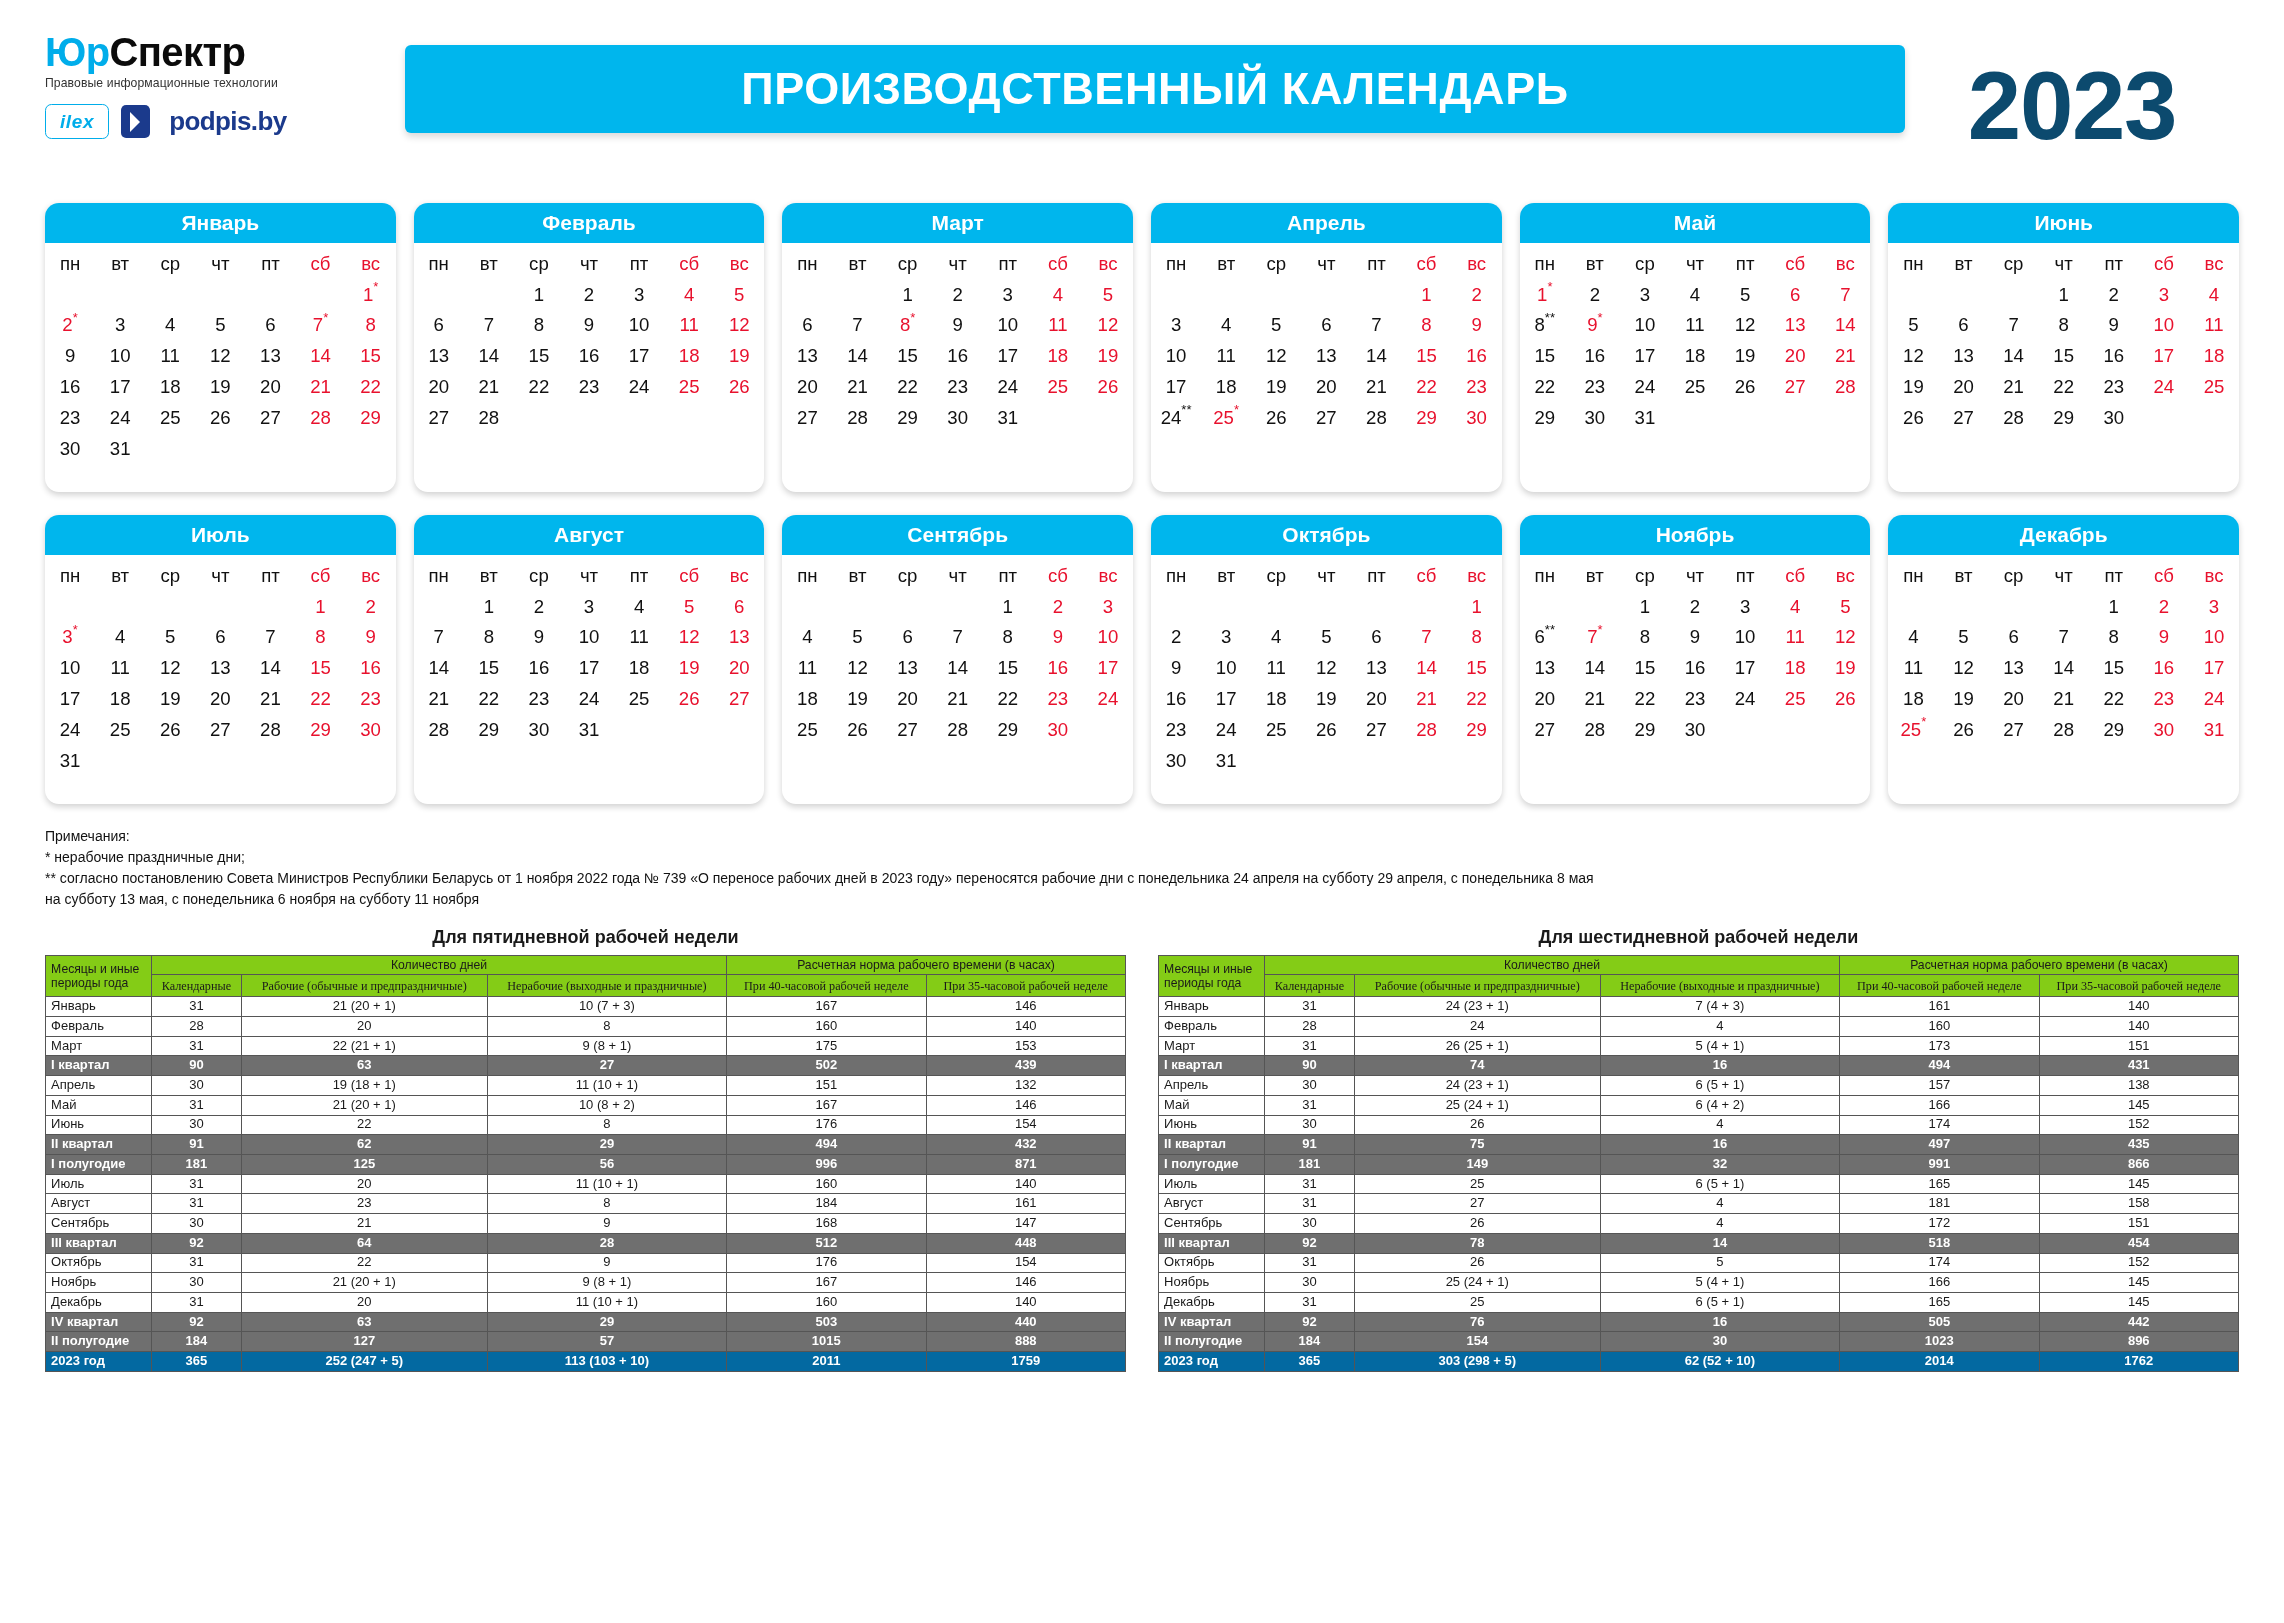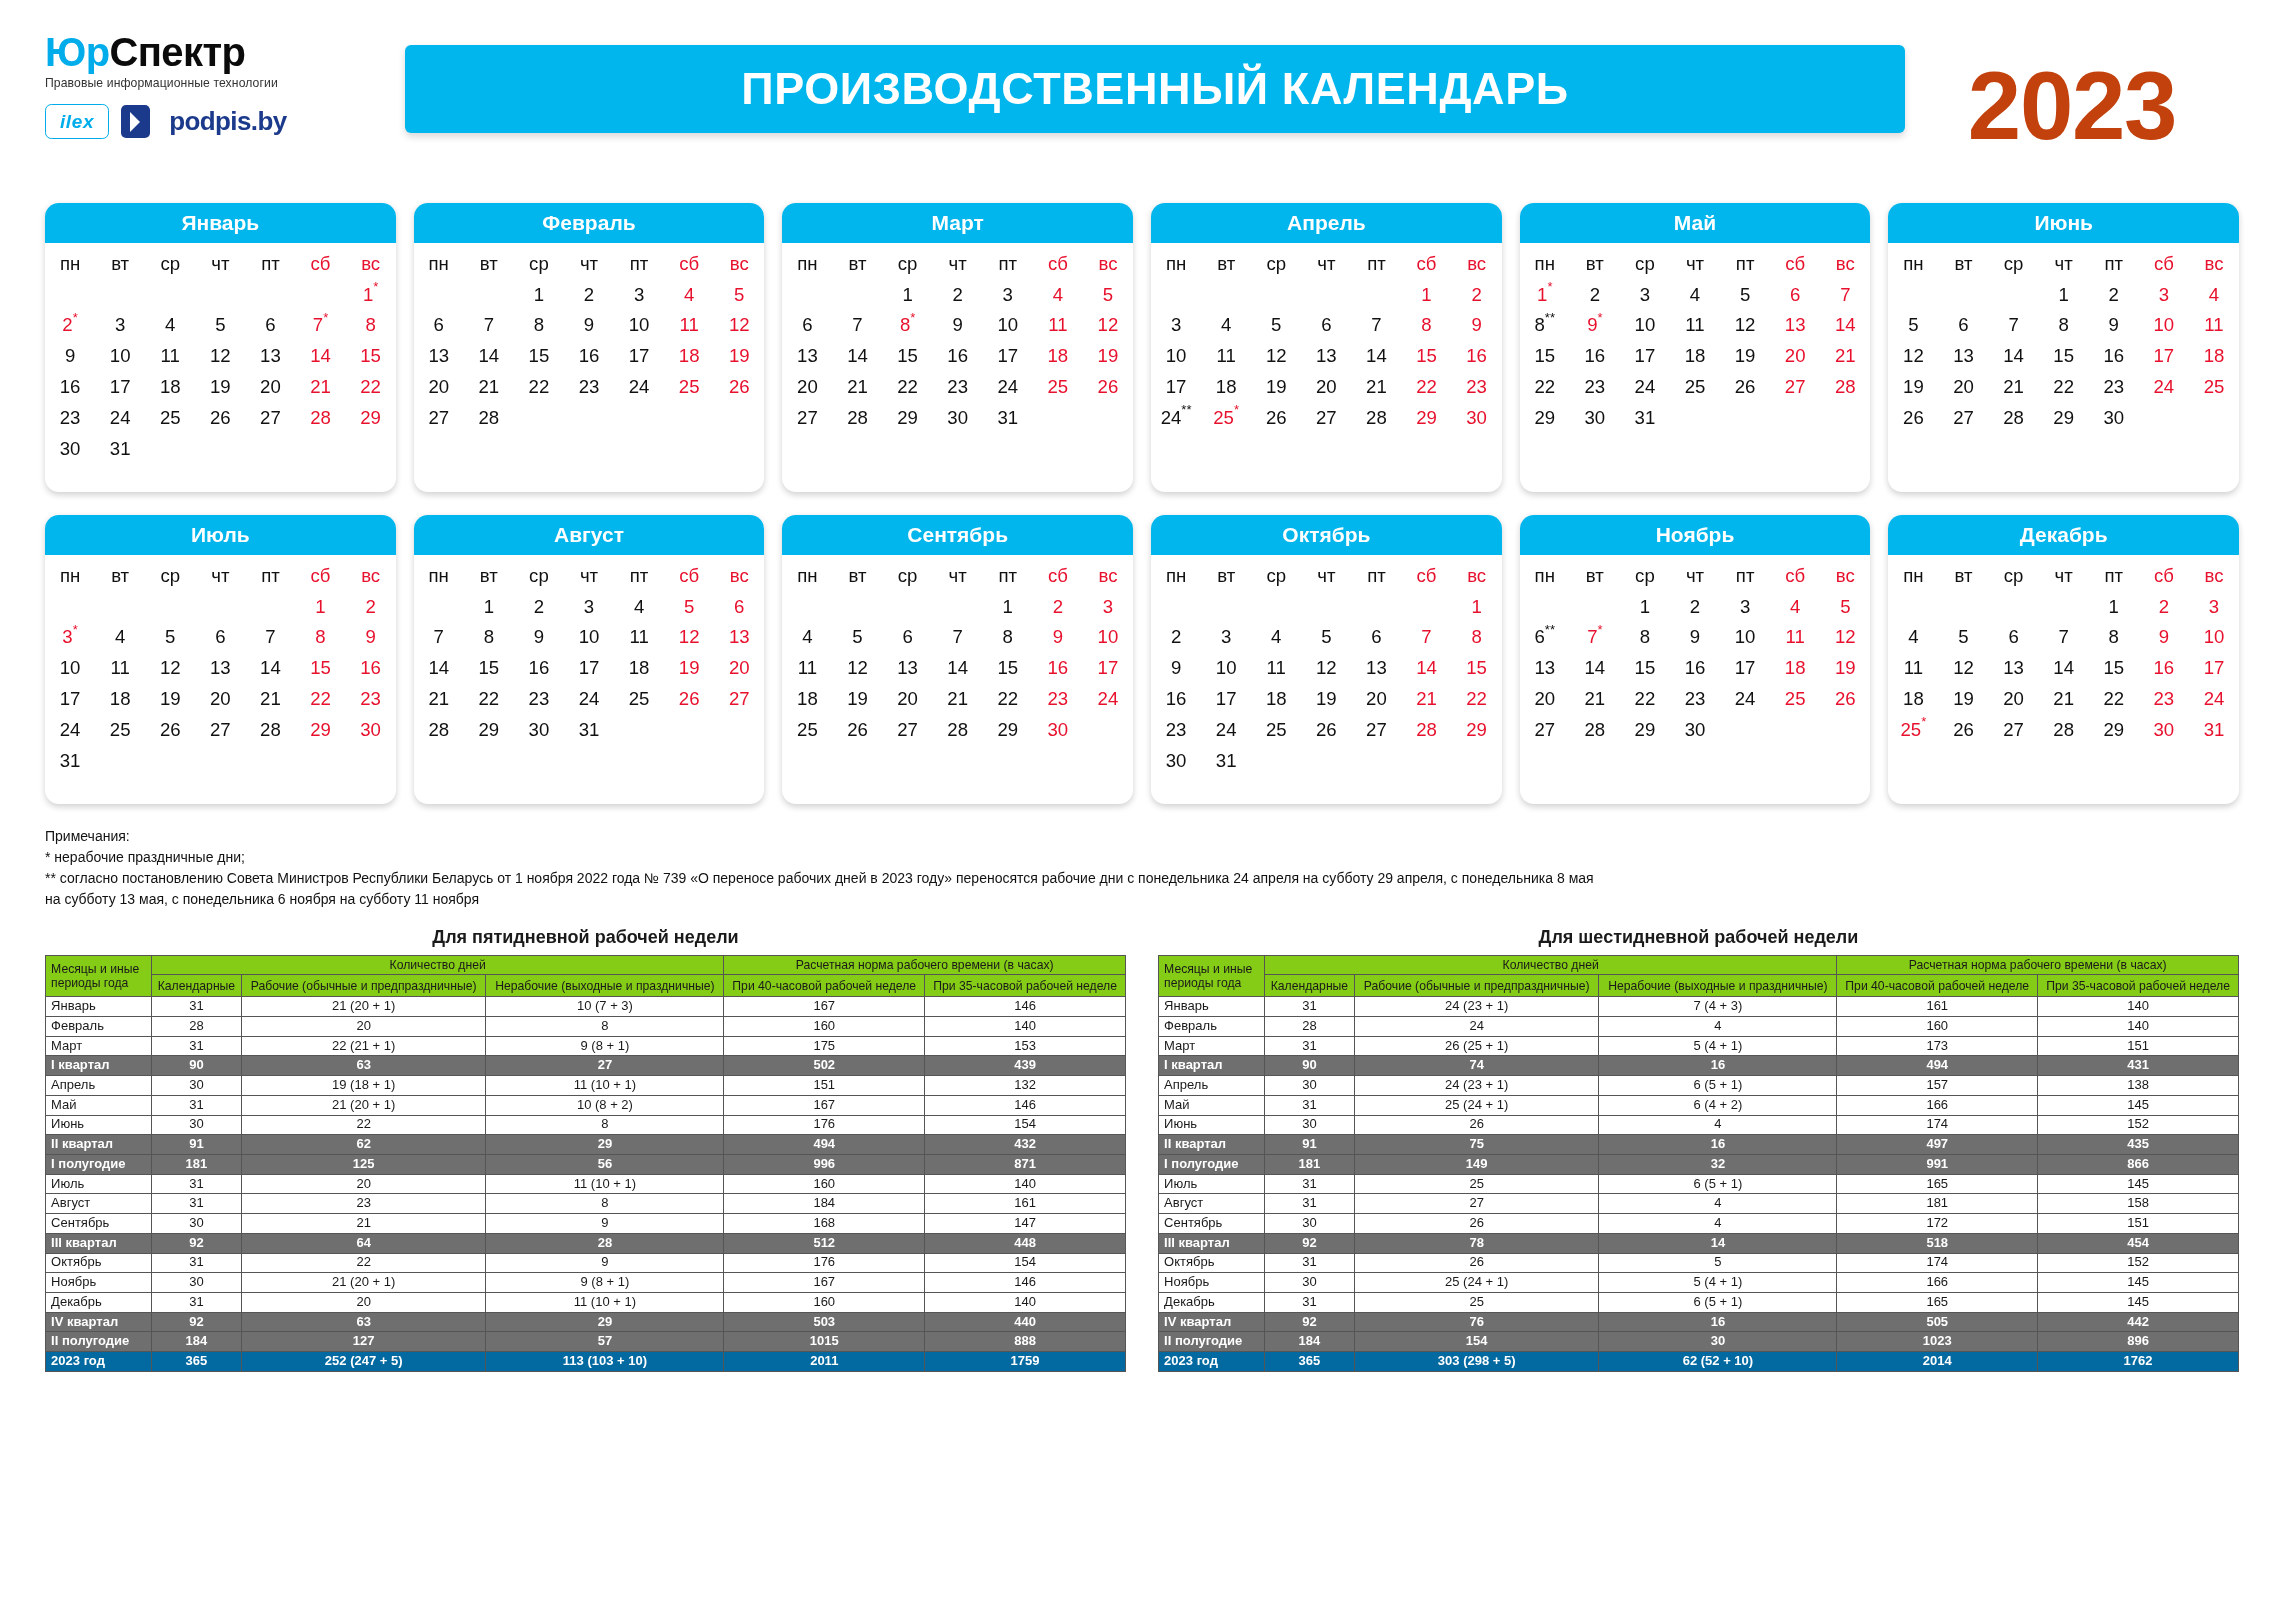--- a/index.html
+++ b/index.html
@@ -27,21 +27,21 @@
   .podpis-mark:after{content:"";position:absolute;left:9px;top:6.4px;width:0;height:0;
      border-left:10.3px solid #ffffff;border-top:10.3px solid transparent;border-bottom:10.3px solid transparent;}
   .podpis-text{font-size:26px;font-weight:bold;color:#1b3a8c;letter-spacing:-0.6px;}
 
   .title-banner{
     flex:1;margin-top:19px;height:88px;background:#00b6ed;border-radius:6px;
     display:flex;align-items:center;justify-content:center;
     box-shadow:0 3.9px 7.7px rgba(0,0,0,0.15);
   }
   .title-banner span{color:#fff;font-size:45px;font-weight:bold;letter-spacing:0.6px;}
-  .year{width:334px;text-align:center;color:#c2410c;font-size:96px;font-weight:bold;line-height:1;margin-top:32px;letter-spacing:-1.3px;}
+  .year{width:334px;text-align:center;color:#0c4a6e;font-size:96px;font-weight:bold;line-height:1;margin-top:32px;letter-spacing:-1.3px;}
 
   
   .months-row{display:flex;gap:18px;margin-top:23px;}
   .month{
     flex:1;background:#ffffff;border-radius:14px;
     box-shadow:0 2.6px 6.4px rgba(0,0,0,0.18);
     overflow:hidden;padding-bottom:13px;min-height:276px;
   }
   .month-name{background:#00b6ed;color:#fff;text-align:center;font-size:21px;font-weight:bold;padding:7.7px 0 8.4px;}
   table.cal{width:100%;border-collapse:collapse;margin-top:9px;}
@@ -60,21 +60,21 @@
   .tbl-block{flex:1;}
   .tbl-title{text-align:center;font-size:18px;font-weight:bold;margin-bottom:7.7px;}
   table.norm{width:100%;border-collapse:collapse;font-size:13px;}
   table.norm th,table.norm td{border:0.6px solid #555;padding:1.9px 3.9px;text-align:center;line-height:1.15;}
   table.norm thead th{background:#84cc16;font-weight:normal;font-size:12.2px;}
   table.norm td.lbl,table.norm th.lbl{text-align:left;padding-left:5.1px;}
   tr.sum td{background:#6f6f6f;color:#ffffff;font-weight:bold;}
   tr.sum td.lbl{text-align:left;}
   tr.total td{background:#0369a1;color:#ffffff;font-weight:bold;}
   tr.total td.lbl{text-align:left;}
-  .hdr-h{height:22px;}
+  .hdr-h{height:22px;font-family:Liberation Serif, serif;}
 </style>
 </head>
 <body>
 
 <div class="page">
 
   <div class="header">
     <div class="brand">
       <div class="brand-title"><span class="accent">Юр</span><span>Спектр</span></div>
       <div class="brand-sub">Правовые информационные технологии</div>

